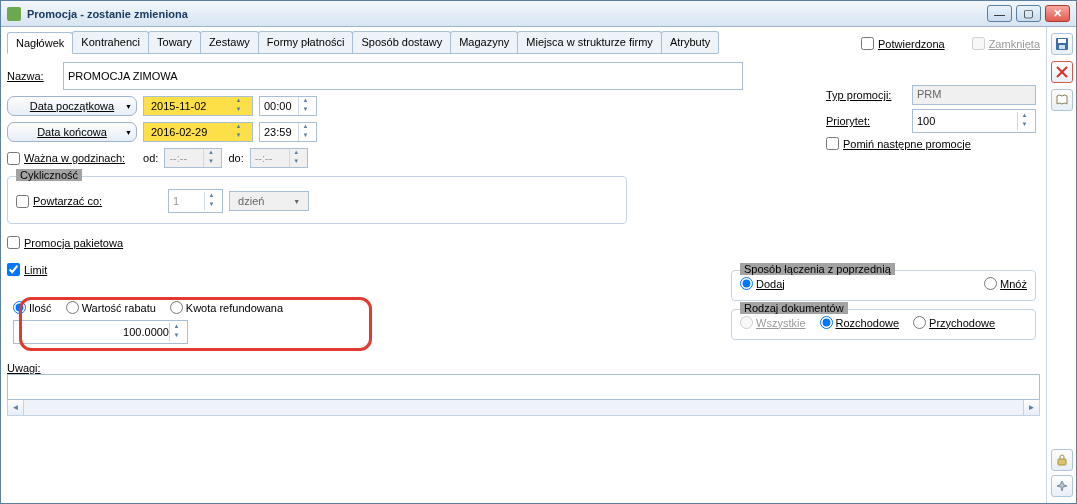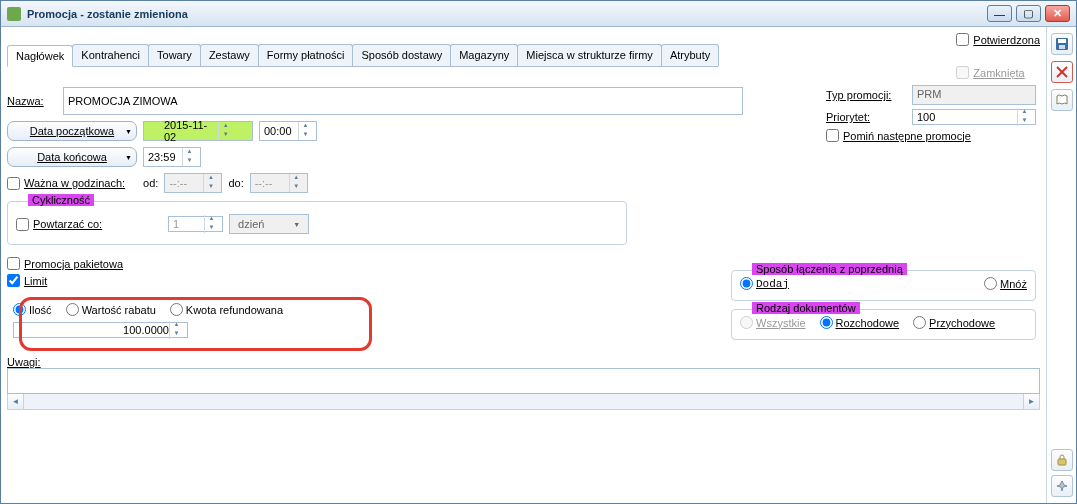--- a/index.html
+++ b/index.html
@@ -19,32 +19,32 @@
   .tool-del { border-color: #d05b4f; }
   .tabs { display: flex; border-bottom: 1px solid #a9bfd6; }
   .tab { padding: 4px 8px; border: 1px solid #a9bfd6; border-bottom: none; margin-right: -1px; background: #eef3f9; cursor: pointer; border-radius: 3px 3px 0 0; }
   .tab.active { background: #fff; border-bottom: 1px solid #fff; position: relative; top: 1px; }
   .toprow { display: flex; align-items: center; margin-top: 4px; }
   .nazwa-label { width: 56px; text-decoration: underline; }
   .nazwa-input { flex: 0 0 680px; height: 28px; border: 1px solid #a9bfd6; padding: 2px 4px; background: #fff; }
   .btn { height: 20px; padding: 0 10px; border: 1px solid #9db4cc; background: linear-gradient(#fdfdfd,#e6eef8); border-radius: 7px; cursor: pointer; min-width: 130px; }
   .btn.split { display: flex; align-items: center; justify-content: center; position: relative; }
   .btn.split::after { content: "▼"; font-size: 7px; position: absolute; right: 4px; }
-  .dateinput { width: 110px; height: 20px; border: 1px solid #a9bfd6; padding: 2px 20px; background: #bef264; display: flex; align-items: center; }
+  .dateinput { width: 110px; height: 20px; border: 1px solid #a9bfd6; padding: 2px 7px; background: #fde047; display: flex; align-items: center; }
   .timeinput { width: 58px; height: 20px; border: 1px solid #a9bfd6; padding: 2px 4px; background: #fff; display: flex; align-items: center; }
   .spin { width: 14px; height: 18px; border-left: 1px solid #ccd9e7; margin-left: auto; display: flex; flex-direction: column; }
   .spin span { flex: 1; font-size: 6px; text-align: center; color: #5a7fa0; cursor: pointer; }
   .row { display: flex; align-items: center; margin-top: 6px; gap: 6px; }
   .chk { display: flex; align-items: center; gap: 4px; }
   .chk input { margin: 0; }
   .chk label.u { text-decoration: underline; }
   .disabled-input { background: #f0f0f0; color: #999; }
   .fieldset { border: 1px solid #c3d3e4; border-radius: 4px; padding: 6px 8px 10px; margin-top: 8px; position: relative; }
-  .legend { position: absolute; top: -8px; left: 20px; background: #d946ef; padding: 0 4px; }
-  .numinput { width: 55px; height: 16px; border: 1px solid #a9bfd6; padding: 2px 4px; text-align: right; background: #fff; display: flex; align-items: center; }
+  .legend { position: absolute; top: -8px; left: 8px; background: #a3a3a3; padding: 0 4px; }
+  .numinput { width: 55px; height: 24px; border: 1px solid #a9bfd6; padding: 2px 4px; text-align: right; background: #fff; display: flex; align-items: center; }
   .select { width: 80px; height: 20px; border: 1px solid #a9bfd6; padding: 2px 8px; background: #f0f0f0; color: #666; display: flex; align-items: center; }
   .right-panel { position: absolute; right: 10px; top: 58px; width: 210px; }
   .kv { display: flex; align-items: center; gap: 6px; margin-bottom: 4px; }
   .kv .k { text-decoration: underline; width: 80px; }
   .kv .v { flex: 1; height: 20px; border: 1px solid #a9bfd6; padding: 2px 4px; background: #f0f0f0; color: #666; }
   .red-highlight { position: absolute; border: 3px solid #e03b2e; border-radius: 12px; left: 18px; top: 270px; width: 353px; height: 54px; pointer-events: none; }
   .radio-group { display: flex; gap: 14px; align-items: center; }
   .uwagi-area { width: 100%; height: 26px; border: 1px solid #a9bfd6; background: #fff; overflow: auto; }
   .scrollbar-horiz { width: 100%; height: 16px; background: #eef3f9; border: 1px solid #c3d3e4; border-top: none; display: flex; }
   .scrollbtn { width: 16px; background: linear-gradient(#fdfdfd,#e6eef8); border-right: 1px solid #c3d3e4; display: flex; align-items: center; justify-content: center; color: #5a7fa0; font-size: 8px; cursor: pointer; }
@@ -75,21 +75,21 @@
           <div class="tab active">Nagłówek</div>
           <div class="tab">Kontrahenci</div>
           <div class="tab">Towary</div>
           <div class="tab">Zestawy</div>
           <div class="tab">Formy płatności</div>
           <div class="tab">Sposób dostawy</div>
           <div class="tab">Magazyny</div>
           <div class="tab">Miejsca w strukturze firmy</div>
           <div class="tab">Atrybuty</div>
         </div>
-        <div style="margin-left:auto;display:flex;gap:20px;padding-top:2px;flex-direction:column;">
+        <div style="margin-left:auto;display:flex;gap:27px;padding-top:2px;">
           <div class="chk">
             <input type="checkbox" style="">
               <label class="u">Potwierdzona</label>
           </div>
           <div class="chk" style="color:#999;">
             <input type="checkbox" disabled="" style="">
               <label class="u">Zamknięta</label>
           </div>
         </div>
       </div>
@@ -136,20 +136,27 @@
           <div class="spin">
               <span>▲</span>
               <span>▼</span>
             </div>
         </div>
       </div>
       <div class="row">
         <button class="btn split">
             <span style="text-decoration:underline;">Data końcowa</span>
           </button>
+        <div class="dateinput">
+          <span>2016-02-29</span>
+          <div class="spin">
+              <span>▲</span>
+              <span>▼</span>
+            </div>
+        </div>
         <div class="timeinput">
           <span>23:59</span>
           <div class="spin">
               <span>▲</span>
               <span>▼</span>
             </div>
         </div>
       </div>
 
       <div class="row">
@@ -194,33 +201,33 @@
               <span style="margin-left:auto;font-size:7px;cursor:pointer;">▼</span>
           </div>
         </div>
       </div>
 
       <div style="margin-top:12px;">
         <div class="chk">
           <input type="checkbox" style="">
             <label class="u">Promocja pakietowa</label>
         </div>
-        <div class="chk" style="margin-top:4px;">
+        <div class="chk" style="margin-top:14px;">
           <input type="checkbox" checked="" style="">
             <label class="u">Limit</label>
         </div>
       </div>
 
       <div style="position:absolute;right:10px;top:235px;width:305px;">
         <div class="fieldset">
           <div class="legend">Sposób łączenia z poprzednią</div>
           <div class="radio-group">
             <div class="radio">
                 <input type="radio" name="lacz" checked="" style="">
-                <label class="u" style="text-decoration:underline;font-family:Liberation Mono, monospace;">Dodaj</label>
+                <label class="u" style="text-decoration:underline;">Dodaj</label>
               </div>
             <div class="radio" style="margin-left:auto;">
                 <input type="radio" name="lacz" style="">
                 <label class="u" style="text-decoration:underline;">Mnóż</label>
               </div>
           </div>
         </div>
         <div class="fieldset">
           <div class="legend">Rodzaj dokumentów</div>
           <div class="radio-group">
@@ -233,21 +240,21 @@
                 <label style="text-decoration:underline;">Rozchodowe</label>
               </div>
             <div class="radio">
                 <input type="radio" name="rodz" style="">
                 <label style="text-decoration:underline;">Przychodowe</label>
               </div>
           </div>
         </div>
       </div>
 
-      <div style="margin-top:16px;margin-left:6px;">
+      <div style="margin-top:25px;margin-left:6px;">
         <div class="radio-group">
           <div class="radio">
               <input type="radio" name="lt" checked="" style="">
               <label>Ilość</label>
             </div>
           <div class="radio">
               <input type="radio" name="lt" style="">
               <label>Wartość rabatu</label>
             </div>
           <div class="radio">

